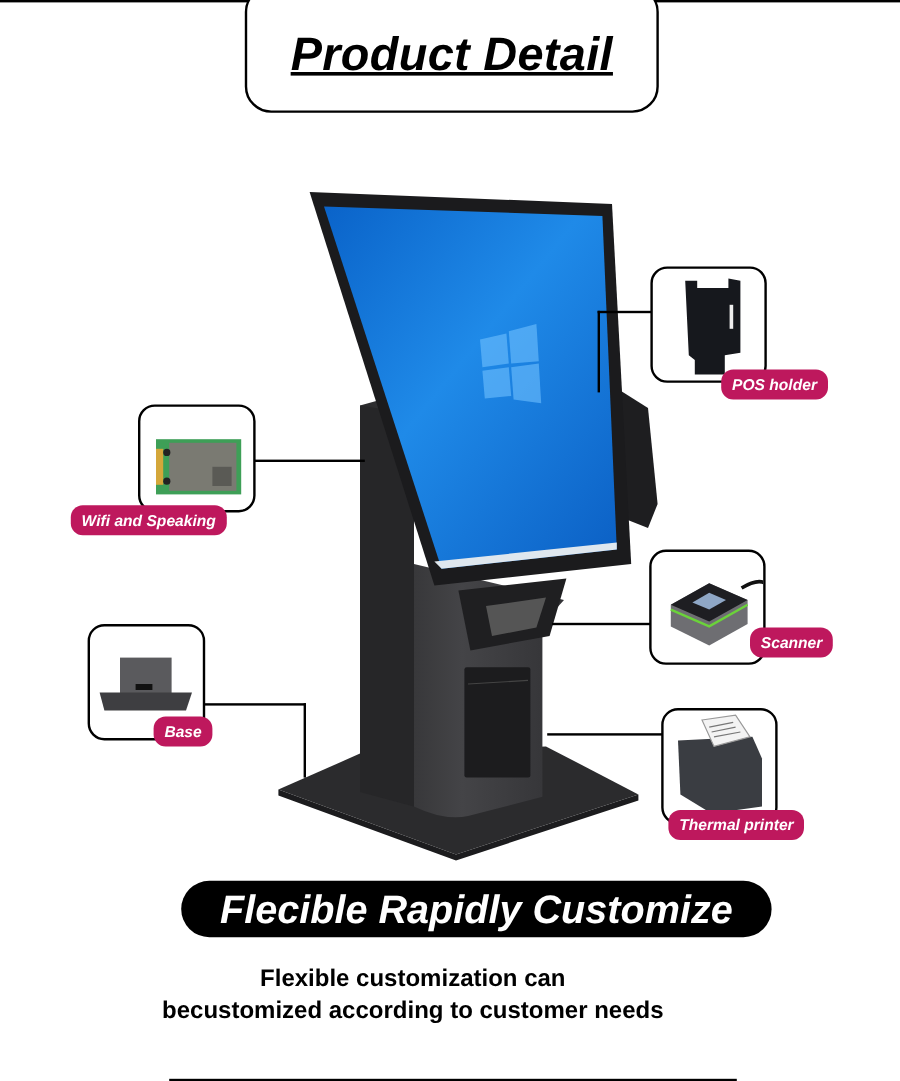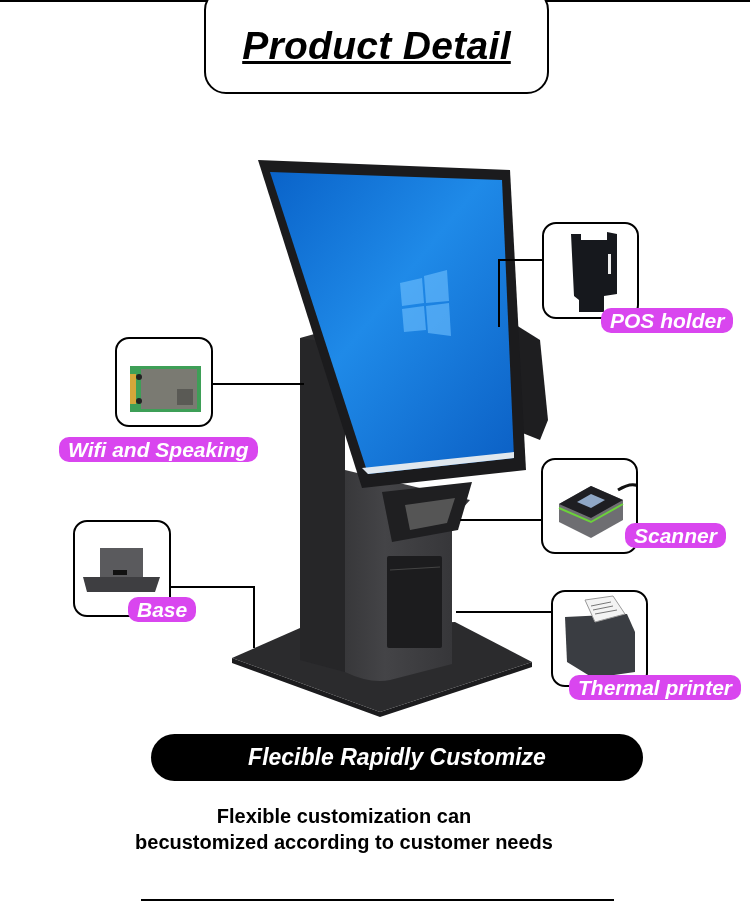--- a/index.html
+++ b/index.html
@@ -15,33 +15,33 @@
     .title-box span {
       font-weight: bold; font-style: italic; font-size: 39px; letter-spacing: 0.3px; text-decoration: underline;
     }
 
     .line { position: absolute; background: #000; }
 
     .thumb {
       position: absolute; border: 2px solid #000; border-radius: 14px; background: #fff; overflow: hidden;
     }
     .pill {
-      position: absolute; background: #d946ef; color: #fff; font-weight: bold; font-style: italic;
-      font-size: 21px; border-radius: 10px; height: 25px; line-height: 25px; padding: 0 9px;
+      position: absolute; background: #be185d; color: #fff; font-weight: bold; font-style: italic;
+      font-size: 13px; border-radius: 10px; height: 25px; line-height: 25px; padding: 0 9px;
       white-space: nowrap;
     }
 
     .kiosk { position: absolute; left: 0; top: 0; width: 750px; height: 720px; pointer-events: none; }
     .kiosk svg { width: 750px; height: 720px; }
 
     .banner {
       position: absolute; left: 151px; top: 734px; width: 492px; height: 47px;
       background: #000; border-radius: 24px; color: #fff;
       display: flex; align-items: center; justify-content: center;
-      font-weight: bold; font-style: italic; font-size: 23px;
+      font-weight: bold; font-style: italic; font-size: 33px;
     }
     .desc {
       position: absolute; left: 0; top: 803px; width: 812px; text-align: center;
       font-weight: bold; font-size: 20px; line-height: 26px;
     }
     .desc div:first-child { margin-left: -124px; }
     .desc div:last-child { margin-left: -124px; }
     .bottom-rule { position: absolute; left: 141px; top: 899px; width: 473px; height: 2px; background: #000; }
   </style>
 </head>
@@ -106,21 +106,21 @@
 <div class="thumb" style="left:115px;top:337px;width:98px;height:90px;">
   <svg width="98" height="90" viewBox="0 0 98 90">
     <rect x="13" y="27" width="71" height="46" fill="#3e9f57"></rect>
     <rect x="24" y="30" width="56" height="40" fill="#7a7a72"></rect>
     <rect x="60" y="50" width="16" height="16" fill="#5a5a55"></rect>
     <rect x="13" y="35" width="6" height="30" fill="#d4a73a"></rect>
     <circle cx="22" cy="38" r="3" fill="#222"></circle>
     <circle cx="22" cy="62" r="3" fill="#222"></circle>
   </svg>
 </div>
-<div class="pill" style="left:59px;top:421px;margin-top:16px;">Wifi and Speaking</div>
+<div class="pill" style="left:59px;top:421px;">Wifi and Speaking</div>
 
 <div class="thumb" style="left:542px;top:222px;width:97px;height:97px;">
   <svg width="97" height="97" viewBox="0 0 97 97">
     <path d="M27,10 L37,10 L37,16 L63,16 L63,8 L73,10 L73,70 L60,72 L60,88 L35,88 L35,76 L30,72 Z" fill="#16181d"></path>
     <rect x="64" y="30" width="3" height="20" fill="#eee"></rect>
   </svg>
 </div>
 <div class="pill" style="left:601px;top:308px;">POS holder</div>
 
 <div class="thumb" style="left:541px;top:458px;width:97px;height:96px;">
@@ -145,21 +145,21 @@
 
 <div class="thumb" style="left:551px;top:590px;width:97px;height:97px;">
   <svg width="97" height="97" viewBox="0 0 97 97">
     <polygon points="12,25 74,22 82,40 82,80 40,86 14,70" fill="#3a3d42"></polygon>
     <polygon points="32,8 60,4 72,22 42,30" fill="#f3f3f3" stroke="#999" stroke-width="1"></polygon>
     <line x1="38" y1="14" x2="58" y2="10" stroke="#777"></line>
     <line x1="40" y1="18" x2="60" y2="14" stroke="#777"></line>
     <line x1="42" y1="22" x2="64" y2="18" stroke="#777"></line>
   </svg>
 </div>
-<div class="pill" style="left:569px;top:675px;">Thermal printer</div>
+<div class="pill" style="left:557px;top:675px;">Thermal printer</div>
 
 <div class="banner">
   <span>Flecible Rapidly Customize</span>
 </div>
 
 <div class="desc">
   <div>Flexible customization can</div>
   <div>becustomized according to customer needs</div>
 </div>
 

